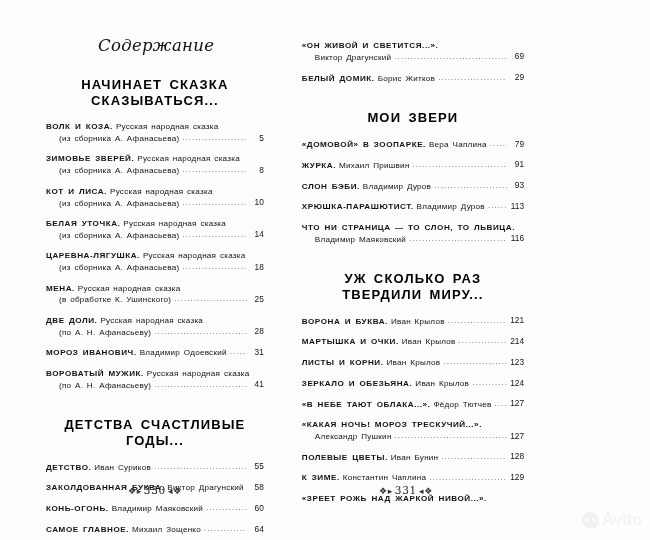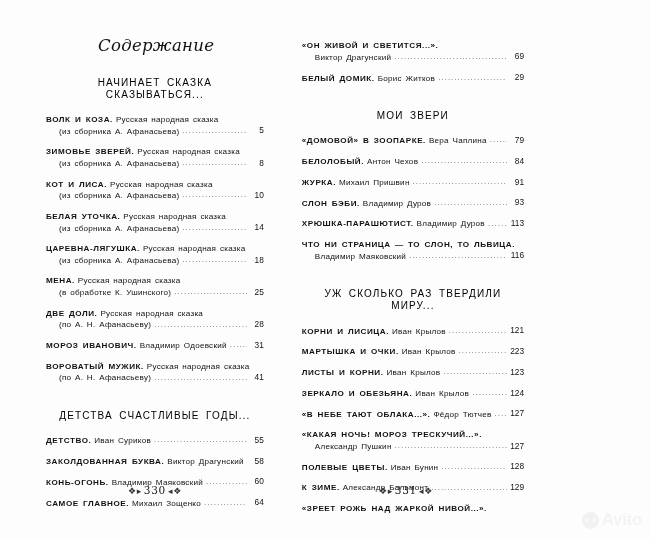--- a/index.html
+++ b/index.html
@@ -53,22 +53,22 @@
     font-style: italic;
     font-size: 16.5px;
     font-weight: 400;
     letter-spacing: .3px;
     margin: 0 0 22px 52px;
     color: #111;
   }
 
   .section-head {
     text-align: center;
-    font-size: 10px;
-    font-weight: normal;
+    font-size: 13px;
+    font-weight: bold;
     letter-spacing: 1.15px;
     word-spacing: 2.5px;
     margin: 0 0 13px 0;
     padding: 0 2px;
     color: #000;
     line-height: 1.2;
   }
 
   .section-head.spaced-top { margin-top: 26px; }
 
@@ -362,28 +362,20 @@
           <div class="entry">
             <div class="line">
               <span class="ttl">«ДОМОВОЙ» В ЗООПАРКЕ.</span>
               <span class="auth">Вера Чаплина</span>
               <span class="leader"></span>
               <span class="pg">79</span>
             </div>
           </div>
           <div class="entry">
             <div class="line">
-              <span class="ttl">БЕЛОЛОБЫЙ.</span>
-              <span class="auth">Антон Чехов</span>
-              <span class="leader"></span>
-              <span class="pg">84</span>
-            </div>
-          </div>
-          <div class="entry">
-            <div class="line">
               <span class="ttl">ЖУРКА.</span>
               <span class="auth">Михаил Пришвин</span>
               <span class="leader"></span>
               <span class="pg">91</span>
             </div>
           </div>
           <div class="entry">
             <div class="line">
               <span class="ttl">СЛОН БЭБИ.</span>
               <span class="auth">Владимир Дуров</span>
@@ -405,32 +397,32 @@
             </div>
             <div class="line indent">
               <span class="auth nopad">Владимир Маяковский</span>
               <span class="leader"></span>
               <span class="pg">116</span>
             </div>
           </div>
           <div class="section-head spaced-top">УЖ СКОЛЬКО РАЗ ТВЕРДИЛИ МИРУ...</div>
           <div class="entry">
             <div class="line">
-              <span class="ttl">КОРНИ И ЛИСИЦА.</span>
+              <span class="ttl">ВОРОНА И БУКВА.</span>
               <span class="auth">Иван Крылов</span>
               <span class="leader"></span>
               <span class="pg">121</span>
             </div>
           </div>
           <div class="entry">
             <div class="line">
               <span class="ttl">МАРТЫШКА И ОЧКИ.</span>
               <span class="auth">Иван Крылов</span>
               <span class="leader"></span>
-              <span class="pg">223</span>
+              <span class="pg">214</span>
             </div>
           </div>
           <div class="entry">
             <div class="line">
               <span class="ttl">ЛИСТЫ И КОРНИ.</span>
               <span class="auth">Иван Крылов</span>
               <span class="leader"></span>
               <span class="pg">123</span>
             </div>
           </div>
@@ -464,21 +456,21 @@
             <div class="line">
               <span class="ttl">ПОЛЕВЫЕ ЦВЕТЫ.</span>
               <span class="auth">Иван Бунин</span>
               <span class="leader"></span>
               <span class="pg">128</span>
             </div>
           </div>
           <div class="entry">
             <div class="line">
               <span class="ttl">К ЗИМЕ.</span>
-              <span class="auth">Александр Бальмонт</span>
+              <span class="auth">Константин Чаплина</span>
               <span class="leader"></span>
               <span class="pg">129</span>
             </div>
           </div>
           <div class="entry">
             <div class="line">
               <span class="ttl">«ЗРЕЕТ РОЖЬ НАД ЖАРКОЙ НИВОЙ...».</span>
             </div>
           </div>
         </div>

